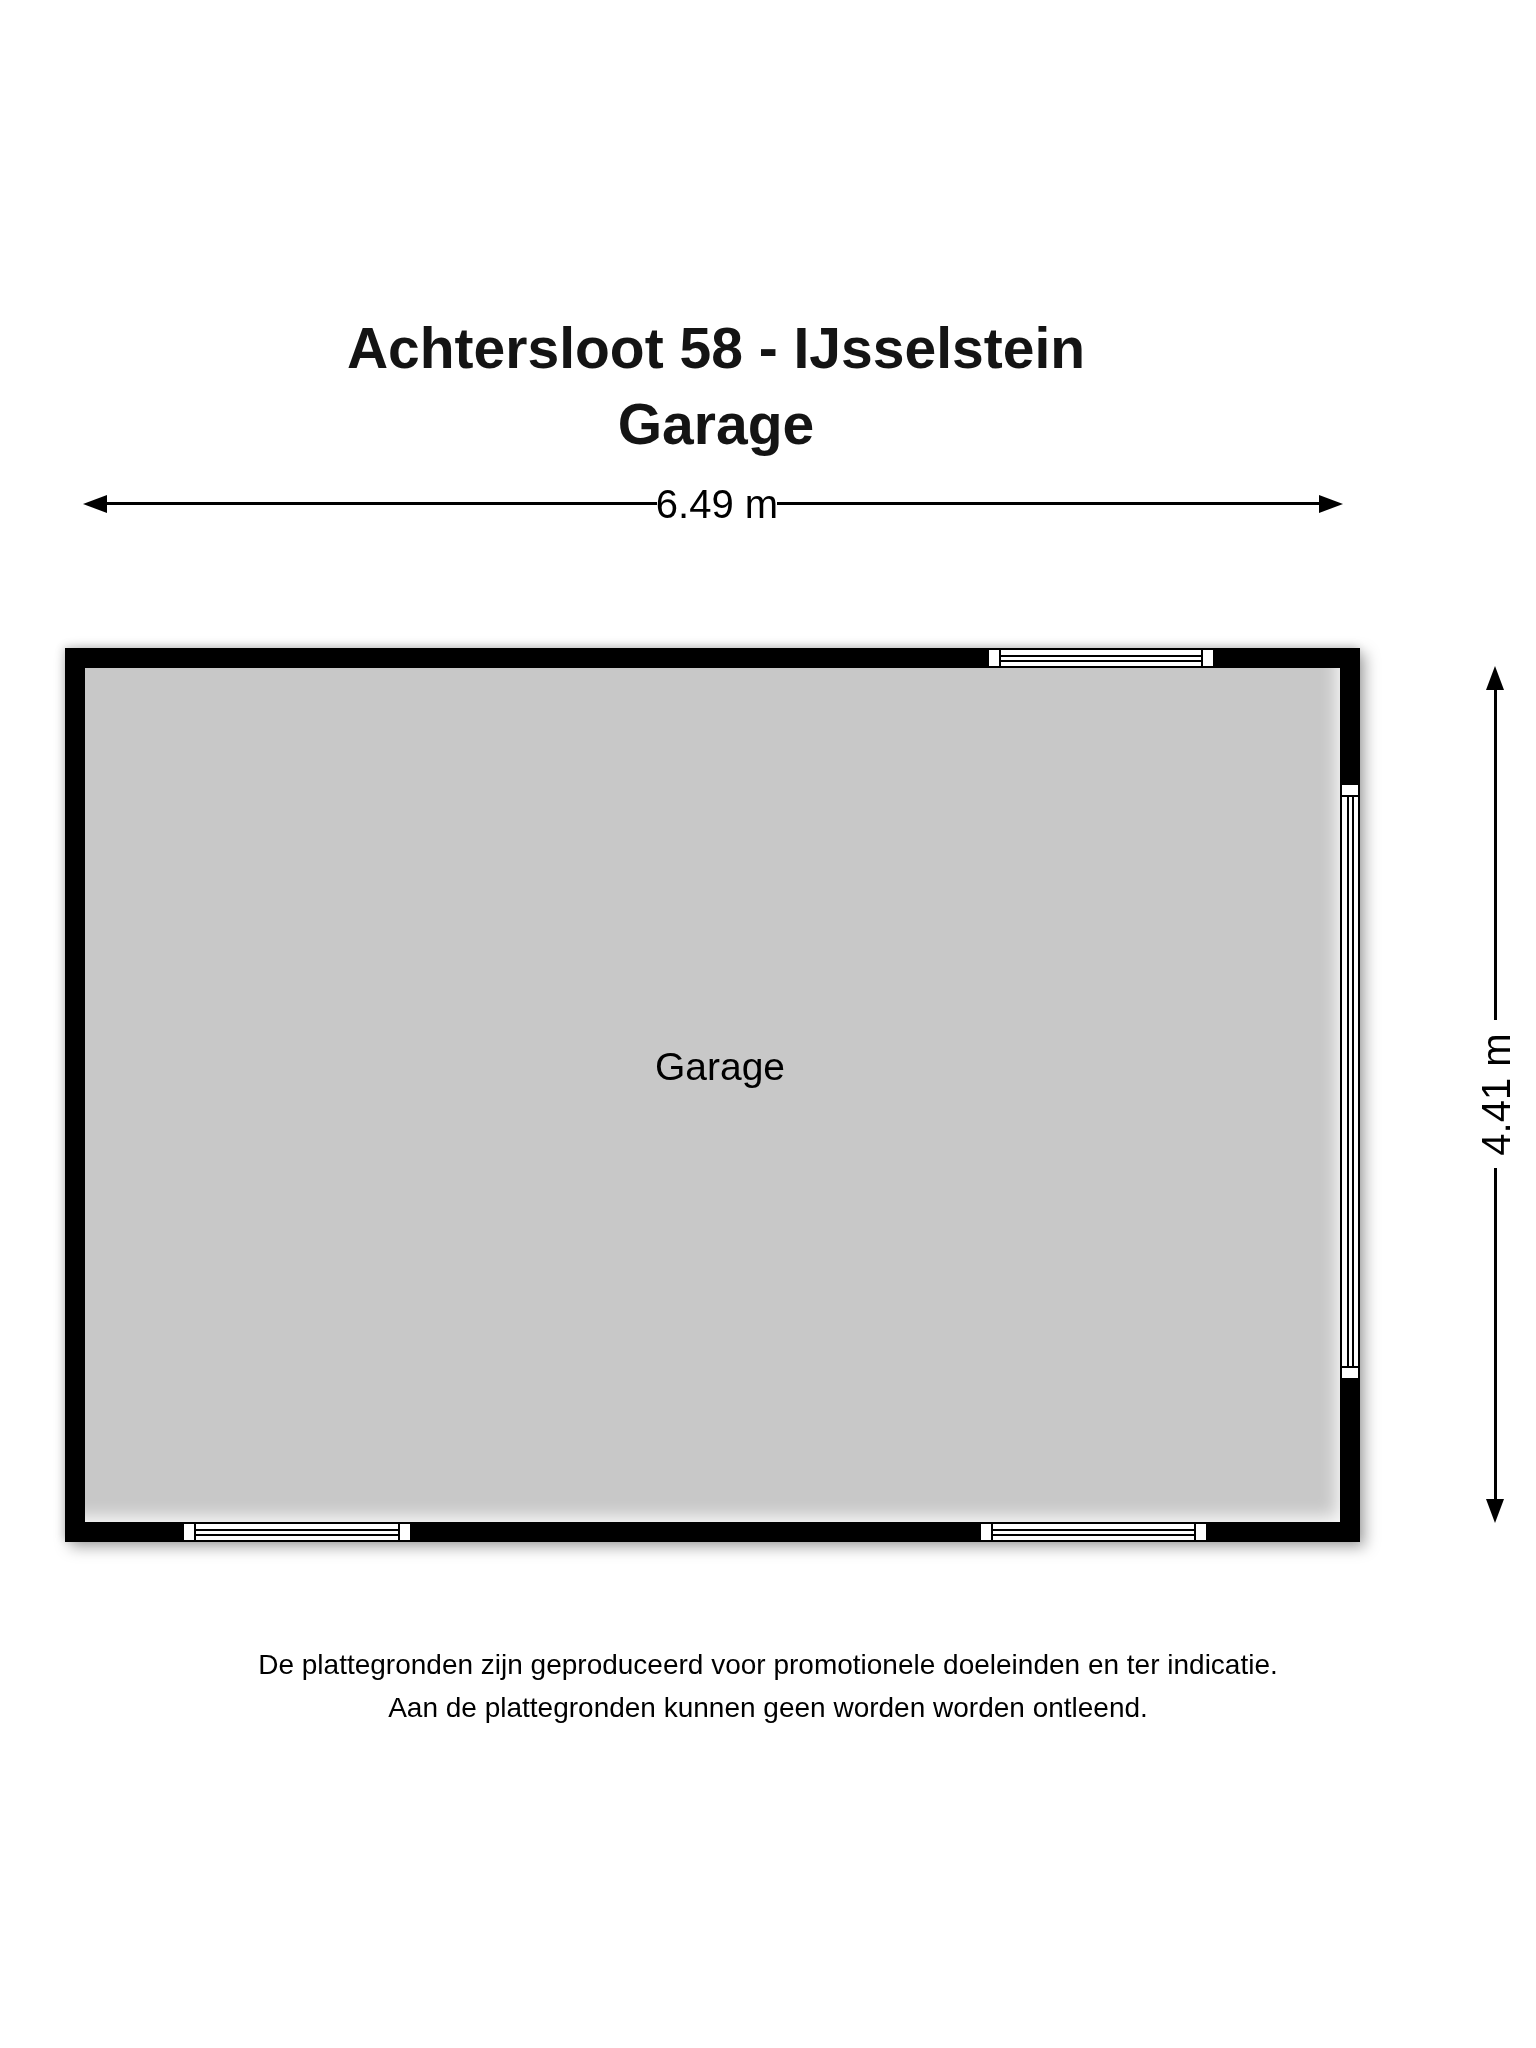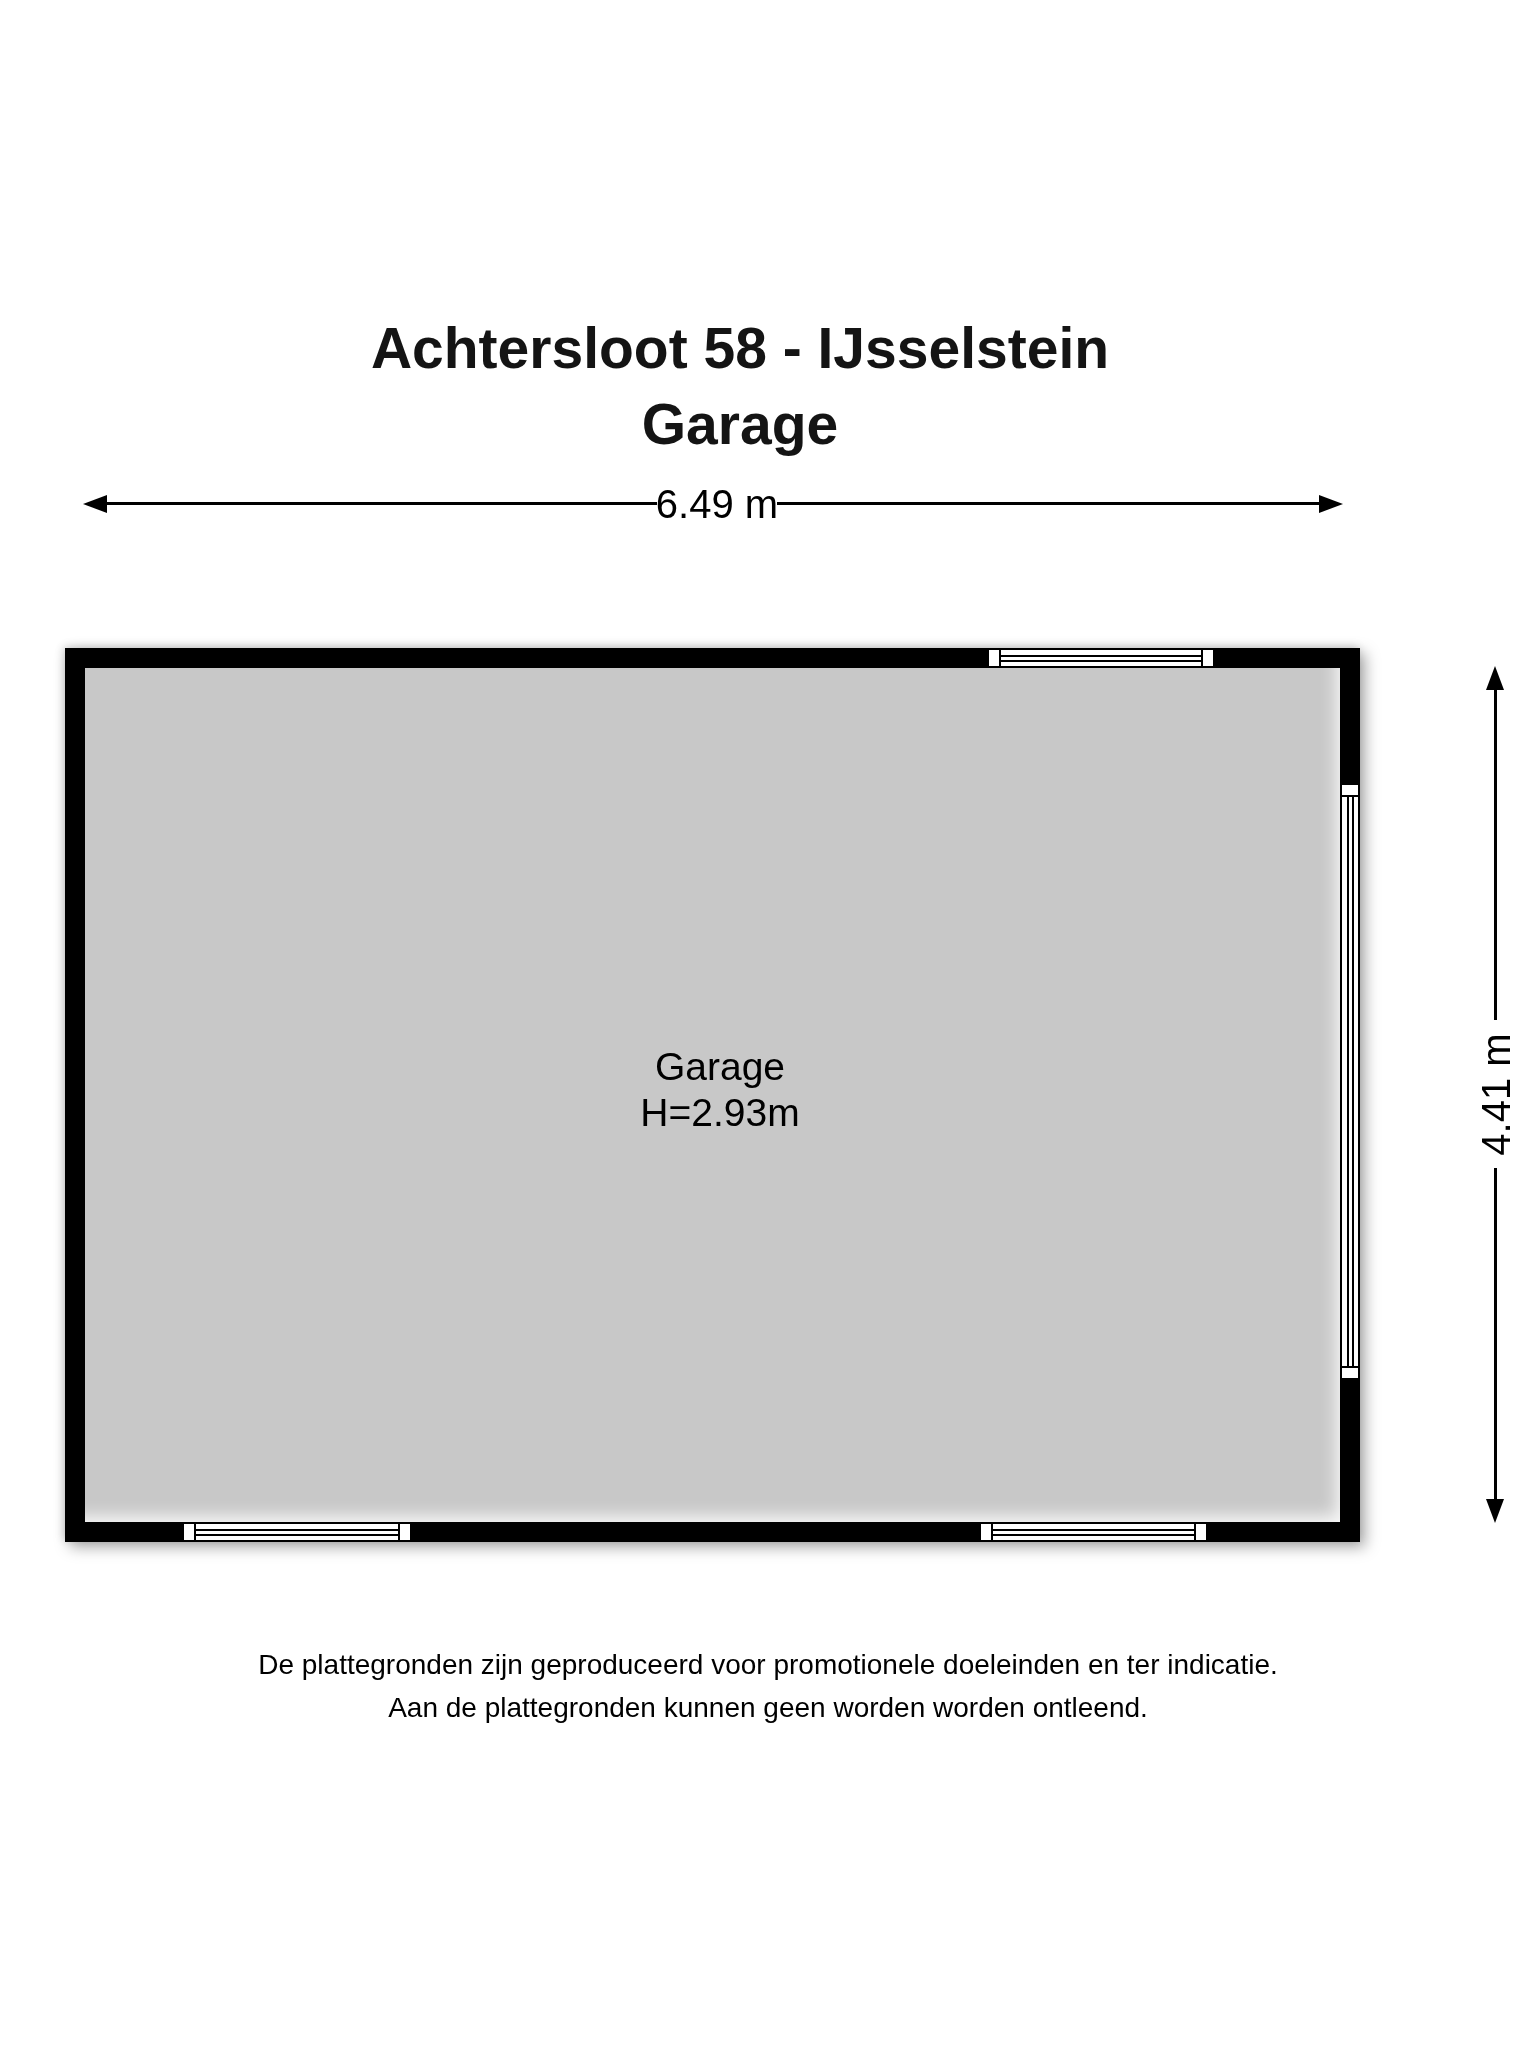--- a/index.html
+++ b/index.html
@@ -1,21 +1,21 @@
 <!DOCTYPE html>
 <html style="--wall: #000000; --floor: #c8c8c8; --bg: #ffffff; --text: #000000;"><head>
 <meta charset="utf-8">
 <style>
   html,body{margin:0;padding:0;background:#fff;}
   .page{position:relative;width:1536px;height:2048px;background:var(--bg,#ffffff);
         font-family:"Liberation Sans", sans-serif;overflow:hidden;color:var(--text,#000);}
 
   
   .title{position:absolute;left:0;top:310px;width:1432px;text-align:center;
-         font-weight:bold;font-size:57px;line-height:76px;color:#141414;padding-left:24px;}
+         font-weight:bold;font-size:57px;line-height:76px;color:#141414;}
 
   
   .arrow{position:absolute;width:0;height:0;}
   .arrow-left {left:83px;  top:495px;border-top:9px solid transparent;border-bottom:9px solid transparent;border-right:24px solid var(--wall,#000);}
   .arrow-right{left:1319px;top:495px;border-top:9px solid transparent;border-bottom:9px solid transparent;border-left:24px solid var(--wall,#000);}
   .hseg{position:absolute;top:502px;height:3px;background:var(--wall,#000);}
   .hseg-l{left:105px;width:552px;}
   .hseg-r{left:777px;width:542px;}
   .hlabel{position:absolute;left:647px;top:480px;width:140px;height:48px;line-height:48px;
           text-align:center;font-size:40px;}
@@ -102,21 +102,20 @@
 
     <div class="window h win-br">
       <span class="pane p1"></span>
       <span class="pane p2"></span>
       <span class="post start"></span>
       <span class="post end"></span>
     </div>
 
     <div class="room-label">
       <div>Garage</div>
-      <div>H=2.93m</div>
     </div>
   </div>
 
   <span class="arrow arrow-up"></span>
   <span class="vseg vseg-t"></span>
   <div class="vlabel">
     <span>4.41 m</span>
   </div>
   <span class="vseg vseg-b"></span>
   <span class="arrow arrow-down"></span>

